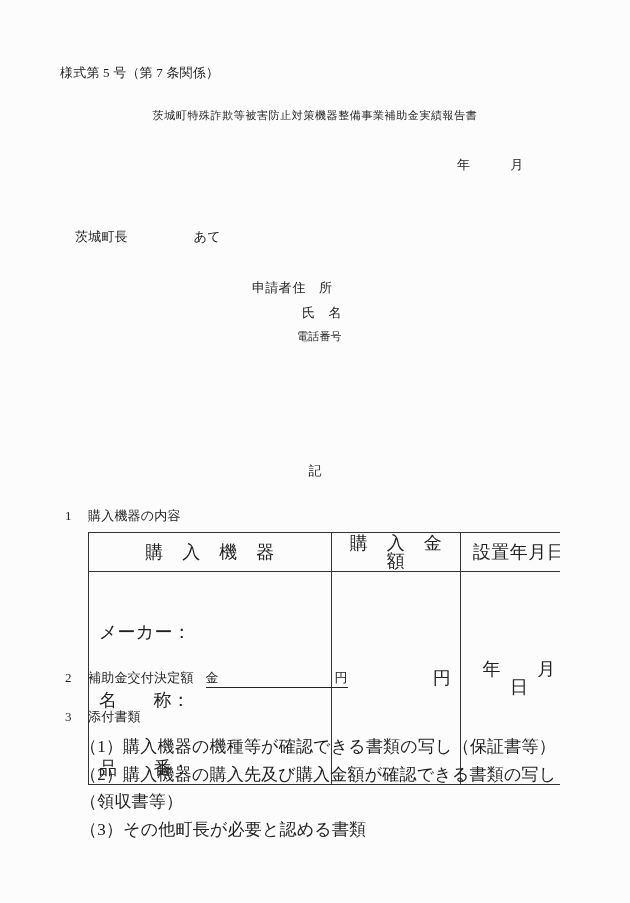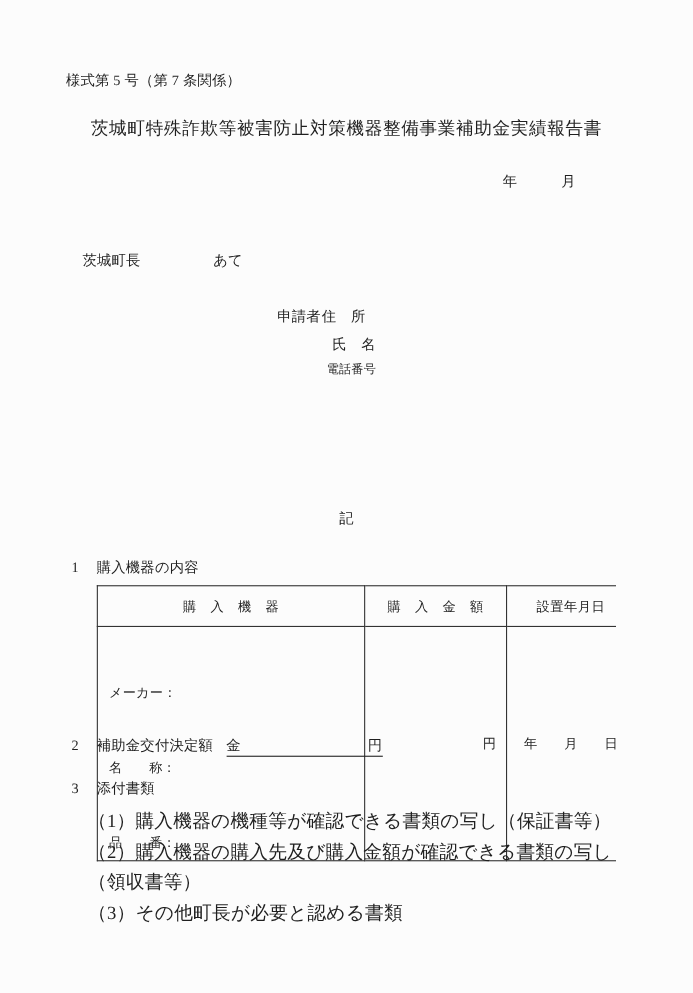--- a/index.html
+++ b/index.html
@@ -7,21 +7,21 @@
     width:630px;height:903px;
     background:#fcfcfc;
     font-family:"Liberation Serif","DejaVu Serif",serif;
     color:#1f1f1f;
     -webkit-font-smoothing:antialiased;
   }
   .page{position:relative;width:560px;height:903px;overflow:hidden;background:#fcfcfc;}
   .abs{position:absolute;line-height:1;font-size:13px;letter-spacing:0.2px;}
 
   .form-number{left:60px;top:66px;}
-  .doc-title{left:0;width:630px;top:110px;text-align:center;font-size:16px;letter-spacing:0.6px;}
+  .doc-title{left:0;width:630px;top:110px;text-align:center;font-size:11px;letter-spacing:0.6px;}
 
   .date-top{left:457px;top:158px;display:flex;gap:40px;}
 
   .addressee{left:75px;top:230px;}
   .addressee .suffix{margin-left:66px;}
 
   .applicant{left:252px;top:281px;width:200px;height:62px;}
   .applicant-row1{position:absolute;top:0;left:0;display:flex;gap:1px;font-size:13px;line-height:1;}
   .applicant-row2{position:absolute;top:25px;left:50px;font-size:13px;line-height:1;}
   .applicant-row3{position:absolute;top:50px;left:45px;font-size:11px;line-height:1;}
@@ -32,21 +32,21 @@
   .ki-marker{left:0;width:630px;top:464px;text-align:center;}
 
   .sec-head{display:flex;}
   .sec-num{display:inline-block;width:23px;}
   .sec1{left:65px;top:509px;}
   .sec2{left:65px;top:671px;}
   .sec3{left:65px;top:710px;}
 
   .equip-table-wrap{left:88px;top:532px;}
   table.equip{border-collapse:collapse;table-layout:fixed;width:480px;}
-  table.equip th,table.equip td{border:1.4px solid #333;font-weight:normal;font-size:12px;}
+  table.equip th,table.equip td{border:1.4px solid #333;font-weight:normal;font-size:18px;}
   th.c1,td.c1{width:240px;}
   th.c2,td.c2{width:126px;}
   th.c3,td.c3{width:114px;}
   table.equip th{height:34px;text-align:center;letter-spacing:0.5px;}
   table.equip td{height:69px;vertical-align:middle;}
   td.c1{padding:4px 0 4px 10px;}
   td.c1 .cell-line{line-height:23px;margin-top:45px;}
   td.c2{text-align:right;padding-right:9px;}
   td.c3{text-align:center;}
 

